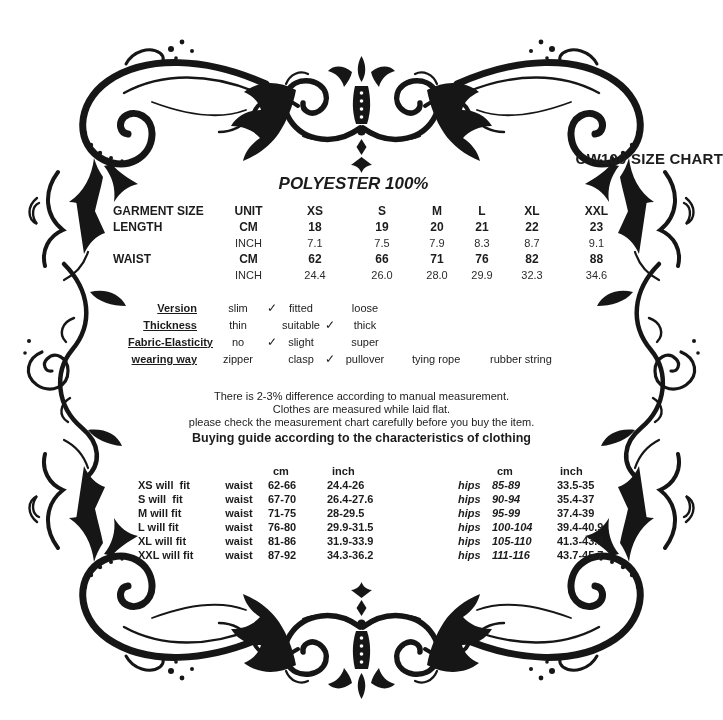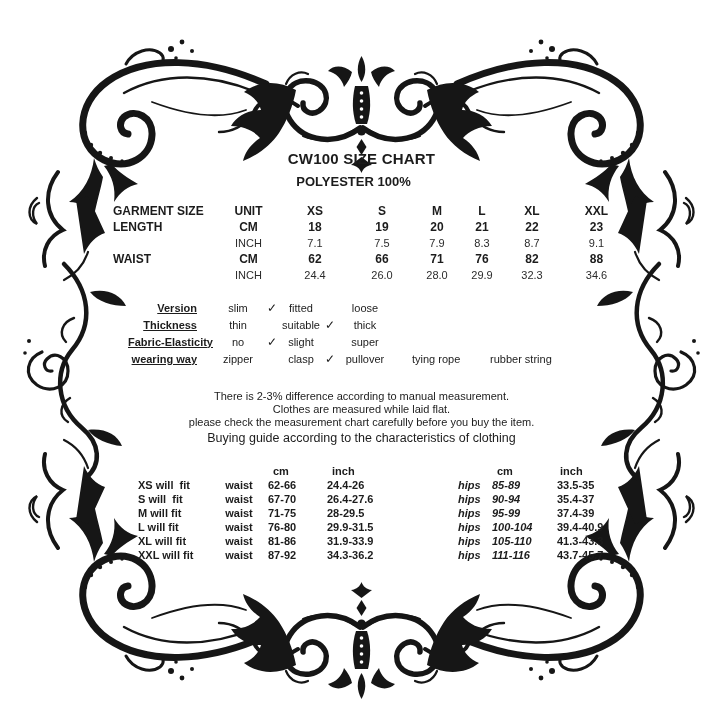--- a/index.html
+++ b/index.html
@@ -4,26 +4,26 @@
 <style>
   html,body { margin:0; padding:0; background:#fff; }
   .page {
     position:relative; width:723px; height:720px; background:#ffffff;
     font-family:"Liberation Sans", sans-serif; color:#1c1c1c; overflow:hidden;
   }
   .border-svg { position:absolute; left:0; top:0; width:723px; height:720px; }
   .content { position:absolute; left:0; top:0; width:723px; height:720px; }
 
   .title {
-    position:absolute; left:0; right:0; top:150px; text-align:center;
+    position:absolute; left:0; right:0; top:150px; text-align:right;
     font-size:15px; font-weight:700; letter-spacing:0.2px;
   }
   .subtitle {
     position:absolute; left:0; right:16px; top:174px; text-align:center;
-    font-size:13px; font-weight:700;
+    font-size:17px; font-weight:700;font-style:italic;
   }
 
   table { border-collapse:collapse; table-layout:fixed; }
   td { padding:0; white-space:nowrap; overflow:visible; }
 
   
   .size-table { position:absolute; left:113px; top:203px; width:520px; font-size:12px; }
   .size-table td { height:16px; text-align:center; }
   .size-table td.lbl { text-align:left; }
   .size-table .b { font-weight:700; }
@@ -34,21 +34,21 @@
   .char-table td { height:17px; text-align:center; }
   .char-table td.lbl { text-align:right; font-weight:700; padding-right:14px;text-decoration:underline; }
   .char-table td.chk { font-size:12px; }
   .char-table td.l4 { text-align:left; padding-left:19px; }
   .char-table td.l5 { text-align:left; padding-left:17px; }
 
   
   .note { position:absolute; left:0; right:0; text-align:center; font-size:11px; }
   .note1 { top:390px; } .note2 { top:403px; } .note3 { top:416px; }
   .note-heading { position:absolute; left:0; right:0; top:431px; text-align:center;
-                  font-size:12.5px; font-weight:400; }
+                  font-size:12.5px; font-weight:700; }
 
   
   .fit-table { position:absolute; left:138px; top:464px; width:476px;
                font-size:11px; font-weight:700; }
   .fit-table td { height:14px; }
   .fit-table td.lbl { text-align:left; padding-right:14px; white-space:pre; }
   .fit-table td.part { text-align:center; padding-left:22px; }
   .fit-table td.cm1 { text-align:left; padding-left:14px; }
   .fit-table td.in1 { text-align:left; padding-left:11px; }
   .fit-table td.cm2 { text-align:left; padding-left:3px;font-style:italic; }

